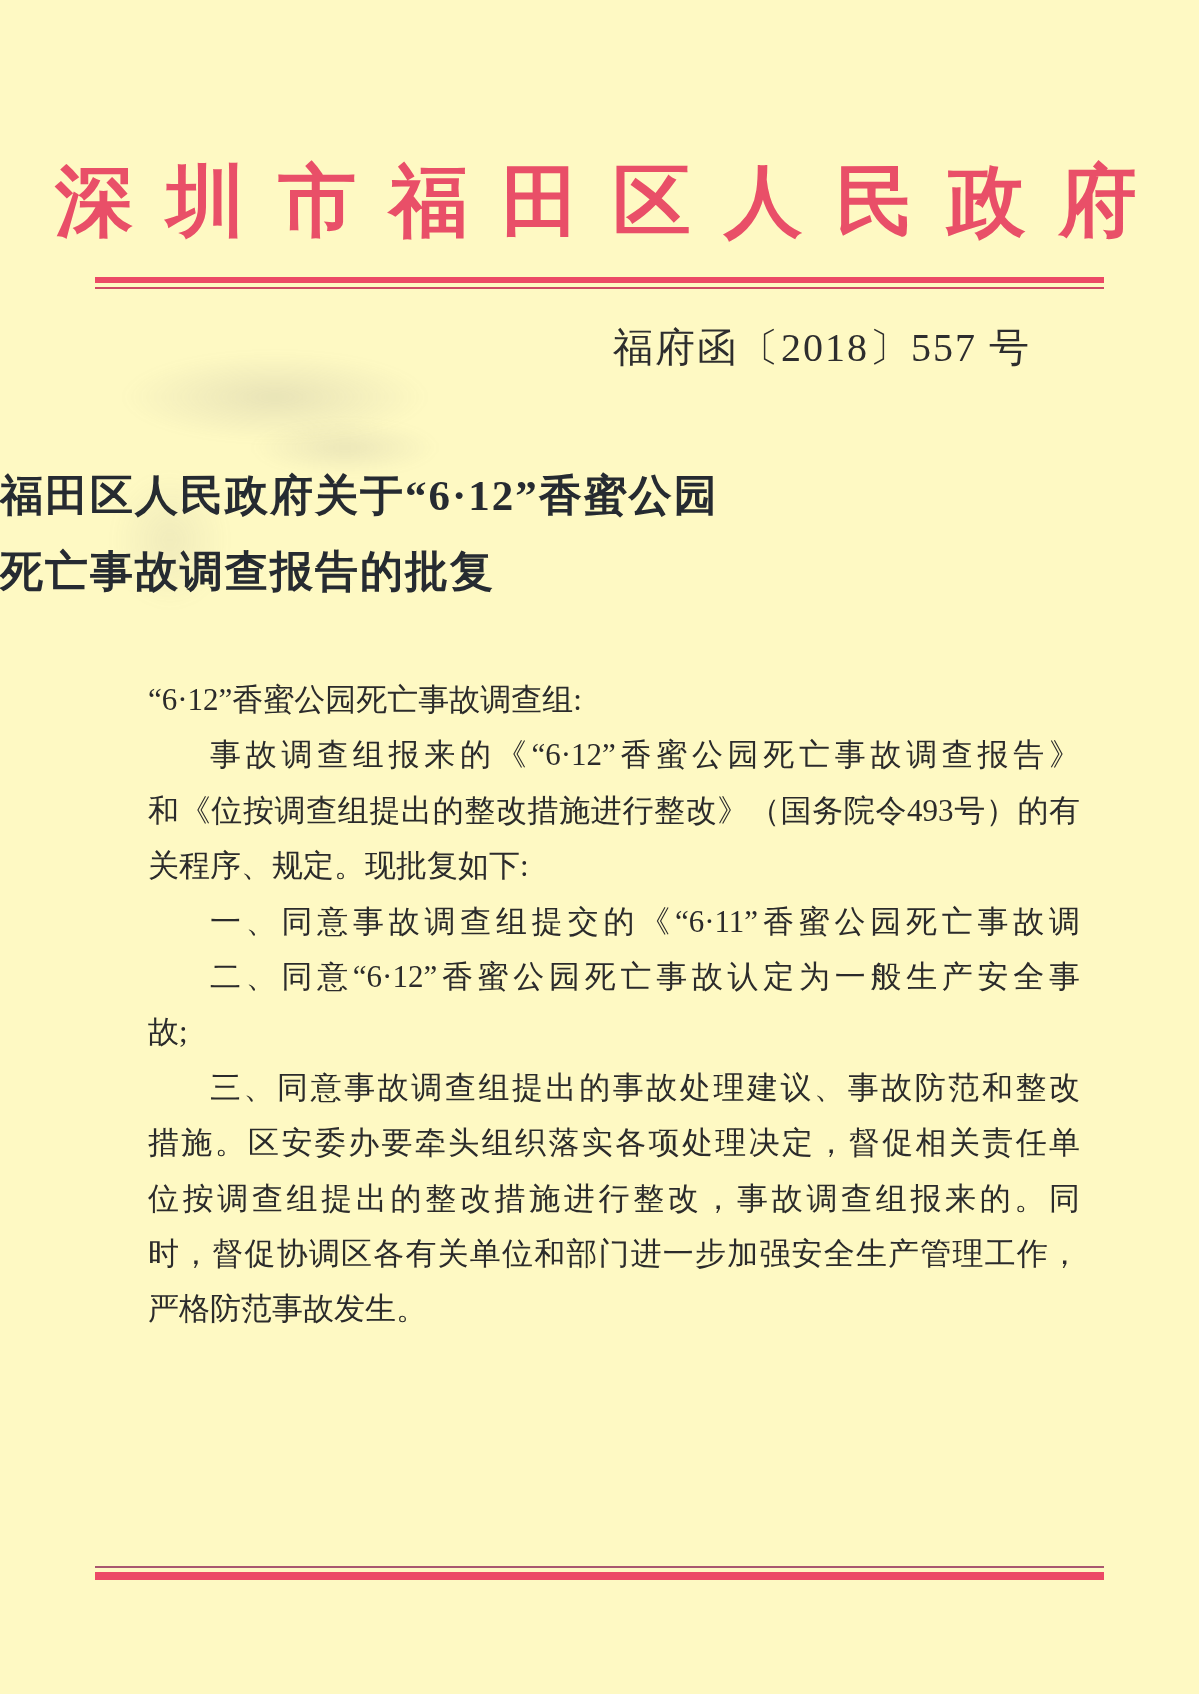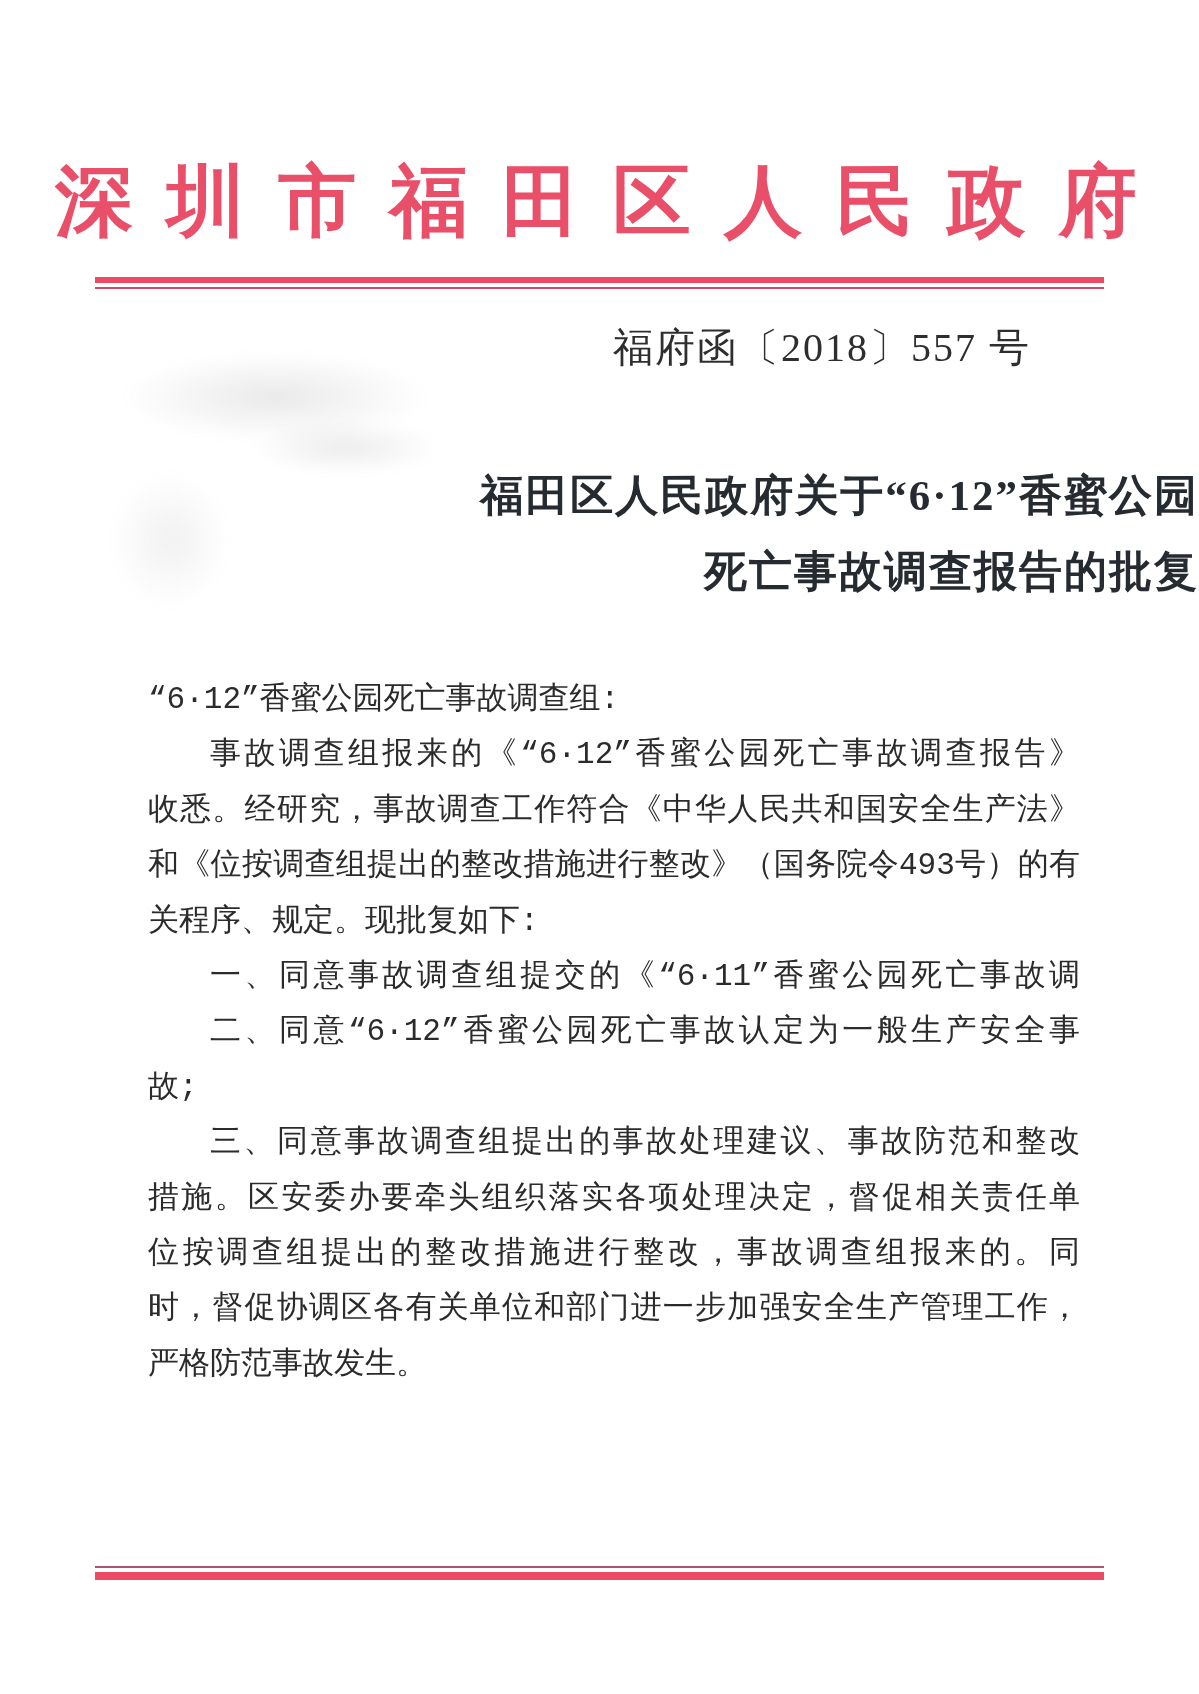--- a/index.html
+++ b/index.html
@@ -1,21 +1,21 @@
 <!DOCTYPE html>
 <html><head>
 <meta charset="utf-8">
 <style>
   html, body { margin: 0; padding: 0; background: #e9e9e9; }
   .page {
     position: relative;
     width: 1199px;
     height: 1694px;
     margin: 0 auto;
-    background: #ffffff;
+    background: #fef9c3;
     overflow: hidden;
     font-family: "Liberation Serif", serif;
   }
 
   
   .masthead {
     position: absolute;
     top: 150px;
     left: 0;
     right: 0;
@@ -43,21 +43,21 @@
     color: #2e2e2e;
     white-space: nowrap;
   }
 
   
   .doc-title {
     position: absolute;
     top: 458px;
     left: 0;
     right: 0;
-    text-align: right;
+    text-align: left;
     font-size: 43px;
     line-height: 76px;
     font-weight: bold;
     letter-spacing: 2px;
     color: #262b31;
   }
 
   
   .body-text {
     position: absolute;
@@ -66,21 +66,20 @@
     width: 932px;
     font-size: 31px;
     line-height: 55.4px;
     color: #2b2b2b;
   }
   .bline {
     text-align: justify;
     text-align-last: justify;
     text-justify: inter-character;
     min-height: 55.4px;
-    font-family: Liberation Mono, monospace;
   }
   .bline.left { text-align: left; text-align-last: left; }
   .bline.indent { padding-left: 62px; }
 
   
   .rule-bottom { position: absolute; top: 1566px; left: 95px; right: 95px; }
   .rule-bottom .thin  { height: 2px; background: #a9586f; }
   .rule-bottom .gap   { height: 4px; }
   .rule-bottom .thick { height: 8px; background: #ec4a66; }
 
@@ -118,21 +117,20 @@
   <div class="doc-number">福府函〔2018〕557 号</div>
 
   <div class="doc-title">
     <div>福田区人民政府关于“6·12”香蜜公园</div>
     <div>死亡事故调查报告的批复</div>
   </div>
 
   <div class="body-text">
     <div class="bline left">“6·12”香蜜公园死亡事故调查组:</div>
     <div class="bline indent">事故调查组报来的《“6·12”香蜜公园死亡事故调查报告》</div>
-    <div class="bline">收悉。经研究，事故调查工作符合《中华人民共和国安全生产法》</div>
     <div class="bline">和《位按调查组提出的整改措施进行整改》（国务院令493号）的有</div>
     <div class="bline left">关程序、规定。现批复如下:</div>
     <div class="bline indent">一、同意事故调查组提交的《“6·11”香蜜公园死亡事故调</div>
     <div class="bline indent">二、同意“6·12”香蜜公园死亡事故认定为一般生产安全事</div>
     <div class="bline left">故;</div>
     <div class="bline indent">三、同意事故调查组提出的事故处理建议、事故防范和整改</div>
     <div class="bline">措施。区安委办要牵头组织落实各项处理决定，督促相关责任单</div>
     <div class="bline">位按调查组提出的整改措施进行整改，事故调查组报来的。同</div>
     <div class="bline">时，督促协调区各有关单位和部门进一步加强安全生产管理工作，</div>
     <div class="bline left">严格防范事故发生。</div>

